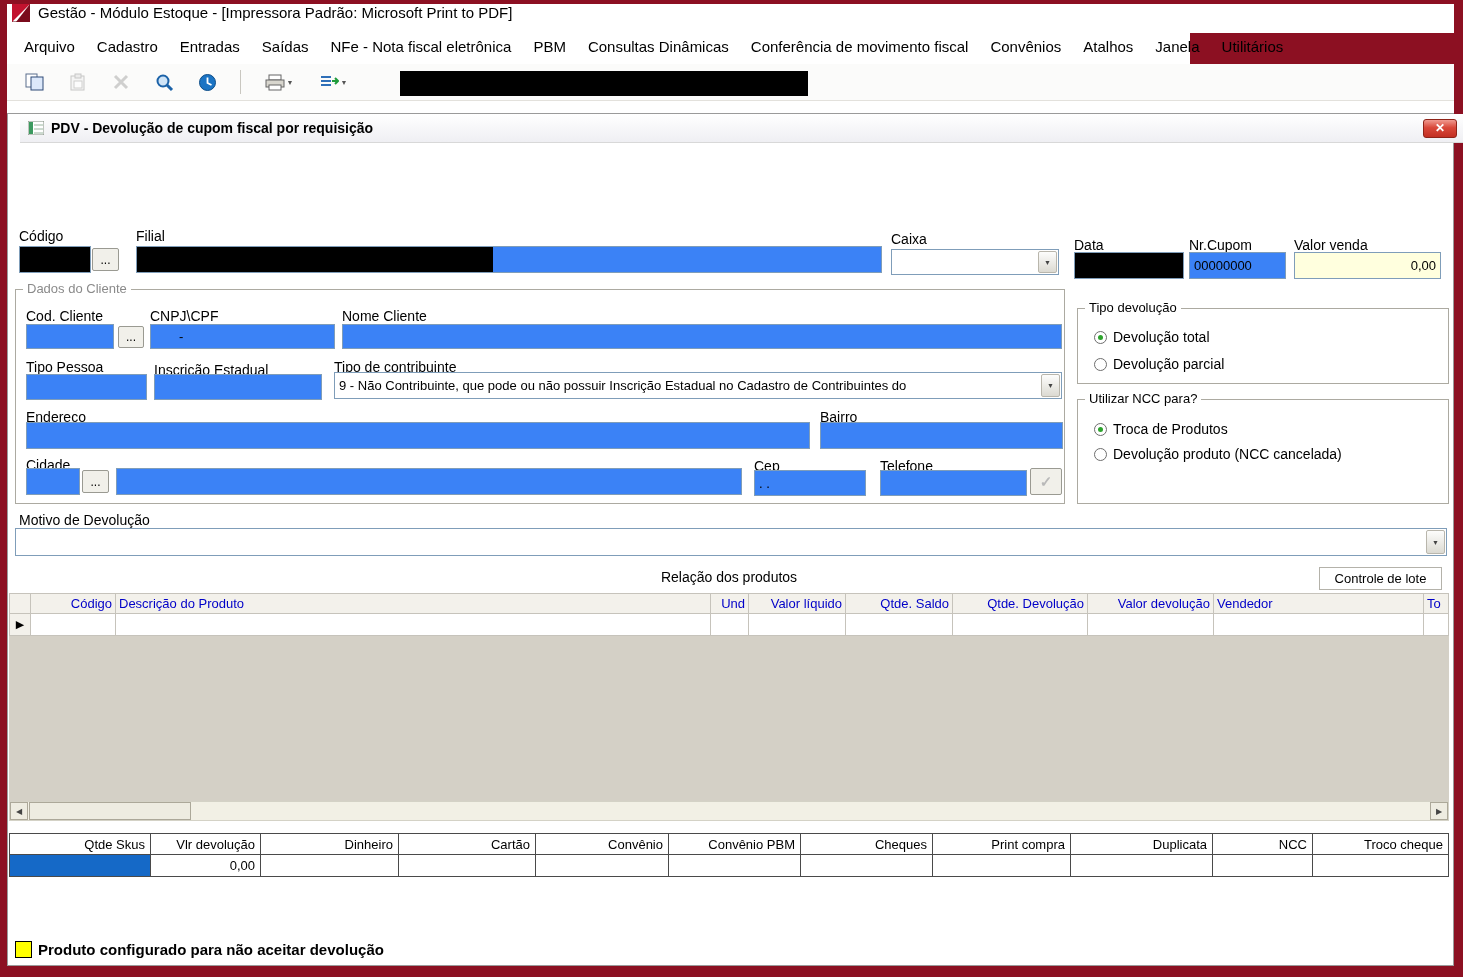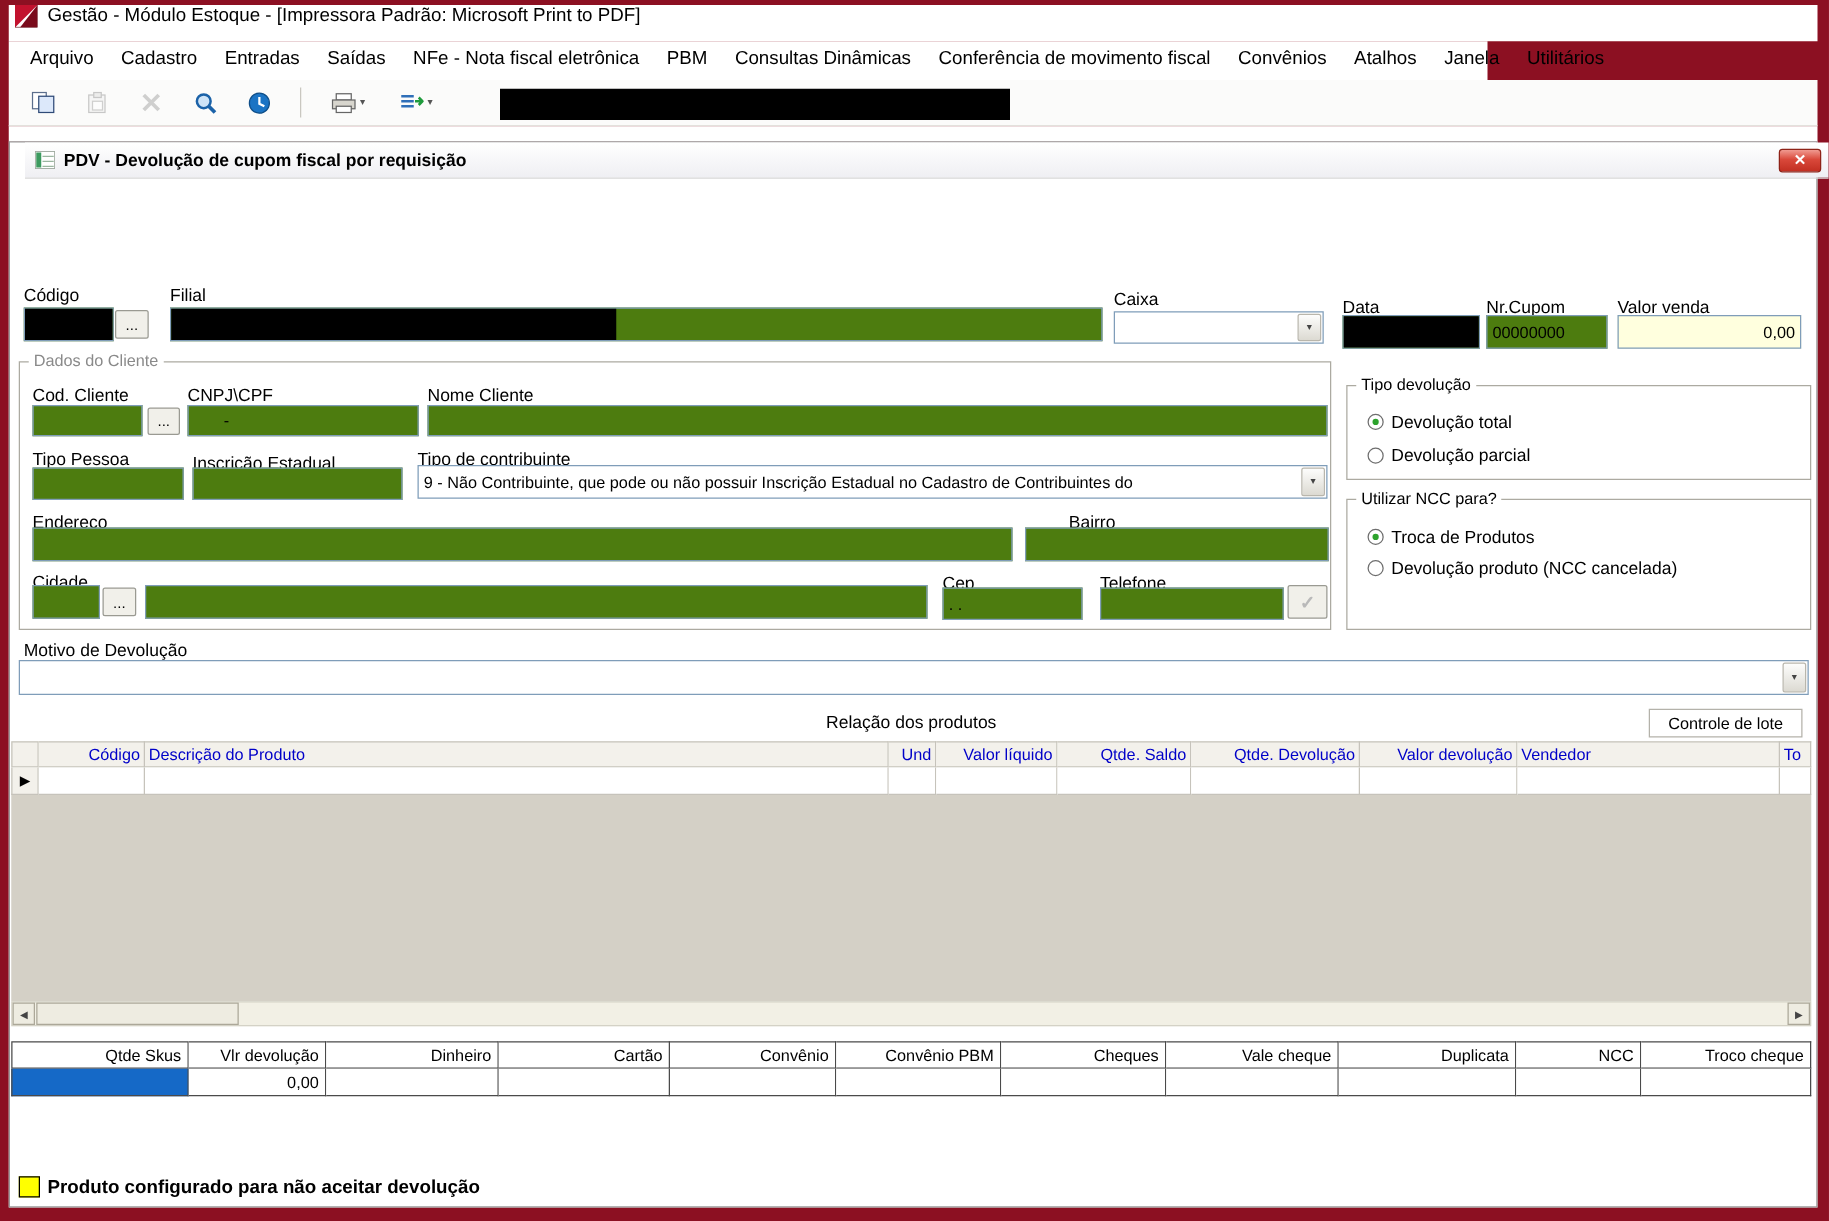--- a/index.html
+++ b/index.html
@@ -29,21 +29,21 @@
             border:1px solid #9A9A9A; }
   .dlg-titlebar { position:absolute; left:0; top:0; width:100%; height:29px;
                   background:linear-gradient(#FFFFFF,#EFEFF3); border-bottom:1px solid #D8D8D8;
                   display:flex; align-items:center; gap:7px; padding:0 8px;margin-left:12px; }
   .dlg-title { font-size:14px; font-weight:bold; color:#000; white-space:nowrap; }
   .close-btn { margin-left:auto; width:34px; height:19px; border:1px solid #8E2318; border-radius:3px;
                background:linear-gradient(#F09A90,#D9483A 45%,#C22F22); color:#fff;
                display:flex; align-items:center; justify-content:center; font-size:12px; font-weight:bold; }
 
   .lbl { position:absolute; font-size:14px; color:#000; white-space:nowrap; }
-  .tb  { position:absolute; background:#4d7c0f; border:1px solid #7F9DB9; font-size:13px; color:#000;
+  .tb  { position:absolute; background:#3b82f6; border:1px solid #7F9DB9; font-size:13px; color:#000;
          display:flex; align-items:center; padding:0 4px; white-space:nowrap; overflow:hidden; }
   .tb.yellow { background:#FFFFDE; }
   .tb.ar { justify-content:flex-end; }
   .fill { position:absolute; inset:-1px; background:#000; }
   .fill.partial { right:auto; }
   .btn3d { position:absolute; background:#F1F0EA; border:1px solid #9A9A92; border-radius:2px;
            font-size:12px; color:#000; display:flex; align-items:center; justify-content:center; }
   .btn3d.gray-check { color:#B9B9B9; font-size:15px; font-weight:bold; }
   .combo { position:absolute; background:#fff; border:1px solid #7F9DB9; font-size:13px;
            display:flex; align-items:center; padding:0 22px 0 4px; white-space:nowrap; overflow:hidden; }
@@ -232,21 +232,21 @@
 
       <span class="lbl" style="left:318px;top:69px;">Tipo de contribuinte</span>
       <div class="combo" style="left:318px;top:82px;width:728px;height:27px;">
         <span>9 - Não Contribuinte, que pode ou não possuir Inscrição Estadual no Cadastro de Contribuintes do</span>
         <span class="arrowbtn">▼</span>
       </div>
 
       <span class="lbl" style="left:10px;top:119px;">Endereço</span>
       <div class="tb" style="left:10px;top:132px;width:784px;height:27px;"></div>
 
-      <span class="lbl" style="left:804px;top:119px;margin-left:35px;">Bairro</span>
+      <span class="lbl" style="left:804px;top:119px;">Bairro</span>
       <div class="tb" style="left:804px;top:132px;width:243px;height:27px;"></div>
 
       <span class="lbl" style="left:10px;top:167px;">Cidade</span>
       <div class="tb" style="left:10px;top:178px;width:54px;height:27px;"></div>
       <div class="btn3d" style="left:66px;top:180px;width:27px;height:23px;">...</div>
       <div class="tb" style="left:100px;top:178px;width:626px;height:27px;"></div>
 
       <span class="lbl" style="left:738px;top:168px;">Cep</span>
       <div class="tb" style="left:738px;top:180px;width:112px;height:26px;">.  .</div>
 
@@ -324,21 +324,21 @@
     </div>
 
     <div class="sum-row" style="left:1px;top:719px;">
       <div class="sum-cell" style="width:142px;">Qtde Skus</div>
       <div class="sum-cell" style="width:110px;">Vlr devolução</div>
       <div class="sum-cell" style="width:138px;text-align:right;">Dinheiro</div>
       <div class="sum-cell" style="width:137px;">Cartão</div>
       <div class="sum-cell" style="width:133px;">Convênio</div>
       <div class="sum-cell" style="width:132px;">Convênio PBM</div>
       <div class="sum-cell" style="width:132px;">Cheques</div>
-      <div class="sum-cell" style="width:138px;">Vale cheque</div>
+      <div class="sum-cell" style="width:138px;">Print compra</div>
       <div class="sum-cell" style="width:142px;">Duplicata</div>
       <div class="sum-cell" style="width:100px;">NCC</div>
       <div class="sum-cell" style="width:136px;">Troco cheque</div>
     </div>
     <div class="sum-row values" style="left:1px;top:741px;">
       <div class="sum-cell blue" style="width:142px;"></div>
       <div class="sum-cell" style="width:110px;">0,00</div>
       <div class="sum-cell" style="width:138px;"></div>
       <div class="sum-cell" style="width:137px;"></div>
       <div class="sum-cell" style="width:133px;"></div>

